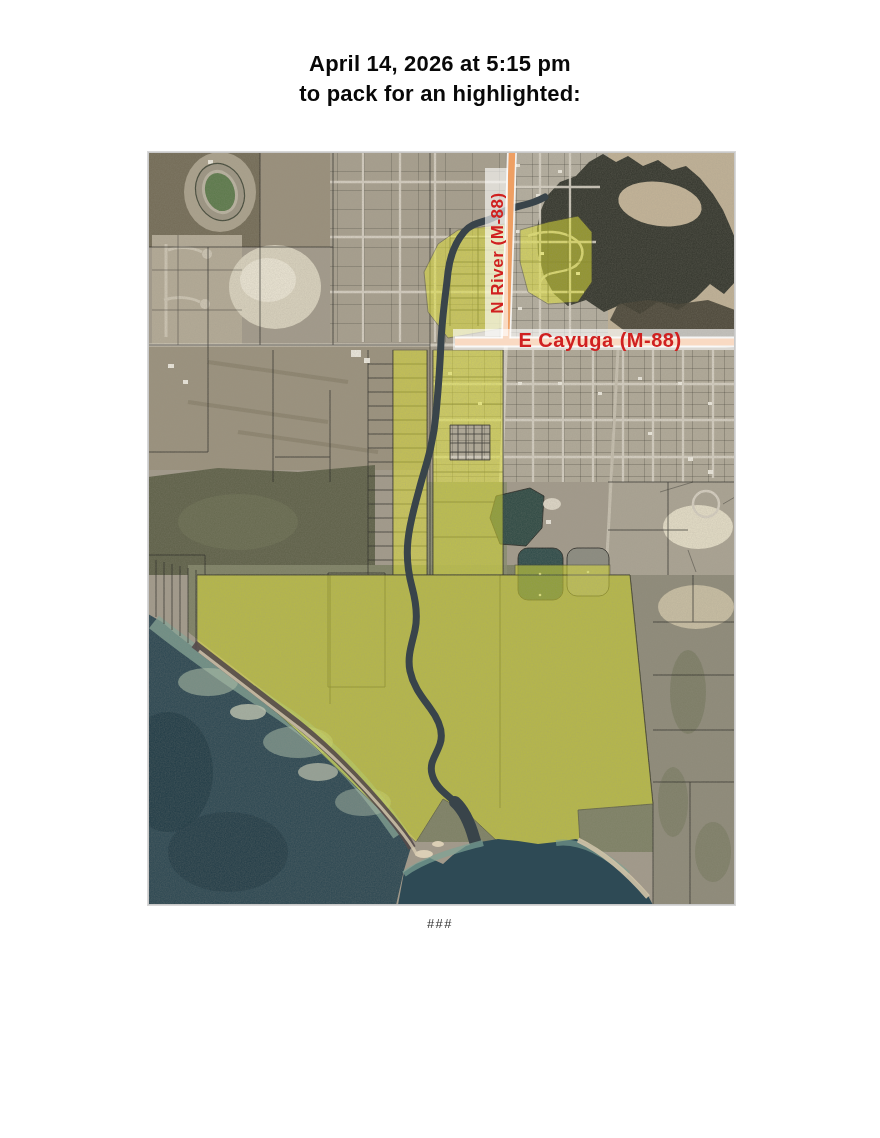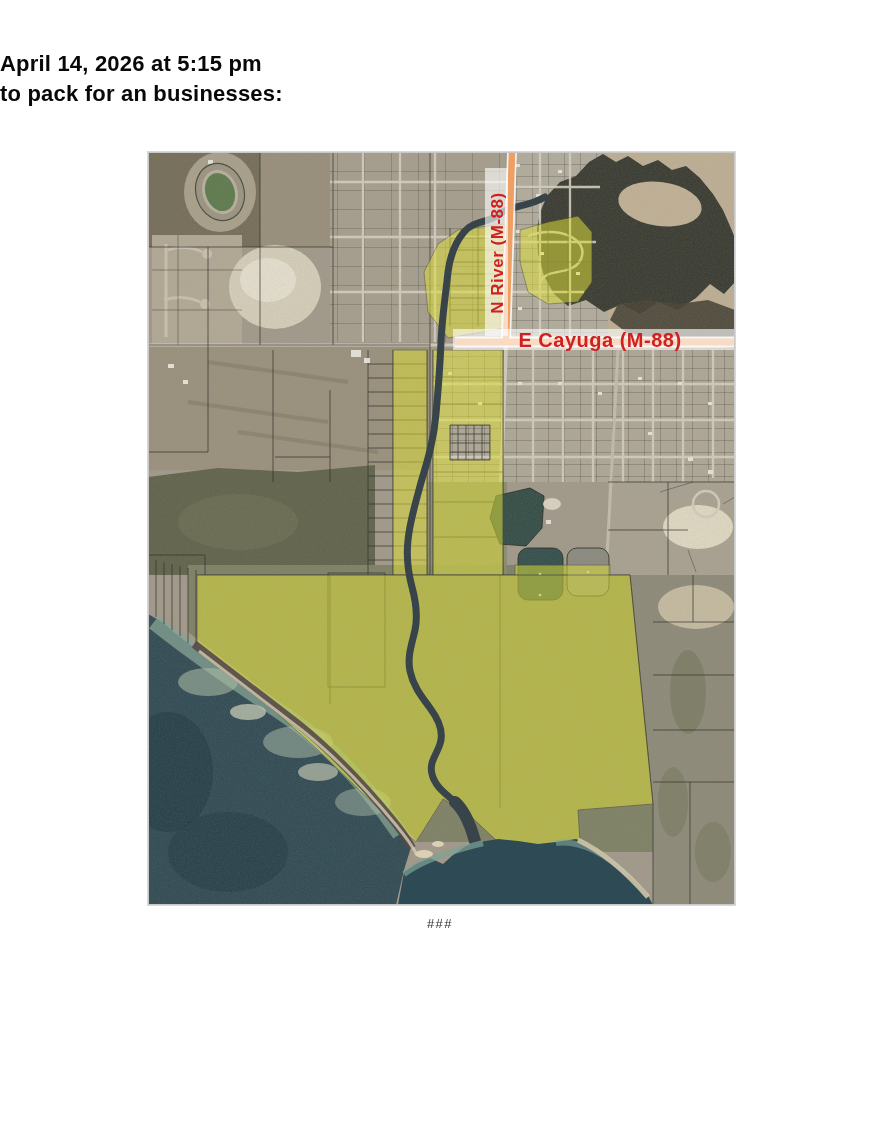--- a/index.html
+++ b/index.html
@@ -3,21 +3,21 @@
 <meta charset="utf-8">
 <style>
   * { box-sizing: border-box; }
   html, body { margin: 0; padding: 0; background: #ffffff; }
   .page {
     position: relative; width: 880px; height: 1138px; background: #fff;
     font-family: "Liberation Sans", sans-serif; overflow: hidden;
   }
   .advisory {
     position: absolute; top: 49px; left: 0; width: 880px;
-    font-size: 22px; font-weight: 700;
+    text-align: center; font-size: 22px; font-weight: 700;
     line-height: 30px; color: #080808; letter-spacing: 0.2px;
   }
   .map-wrap {
     position: absolute; left: 148px; top: 152px; width: 587px; height: 753px;
     outline: 1px solid #d8d8d8;
   }
   .map-wrap svg { display: block; }
   .endmark {
     position: absolute; top: 916px; left: 0; width: 880px;
     text-align: center; font-size: 13px; color: #2e2e2e;
@@ -25,21 +25,21 @@
   }
   .maplabel { font-family: "Liberation Sans", sans-serif; font-weight: bold; }
 </style>
 </head>
 <body>
 
 <div class="page">
 
   <div class="advisory">
     <div>April 14, 2026 at 5:15 pm</div>
-    <div>to pack for an businesses:</div>
+    <div>to pack for an highlighted:</div>
   </div>
 
   <div class="map-wrap">
   <svg viewBox="0 0 587 753" width="587" height="753" xmlns="http://www.w3.org/2000/svg">
     <defs>
       <pattern id="grid1" width="16" height="12" patternUnits="userSpaceOnUse">
         <path d="M16,0H0V12" fill="none" stroke="#2a2a24" stroke-width="0.7" opacity="0.7"></path>
       </pattern>
       <pattern id="grid2" width="27" height="19" patternUnits="userSpaceOnUse">
         <path d="M27,0H0V19" fill="none" stroke="#2a2a24" stroke-width="0.7" opacity="0.65"></path>

